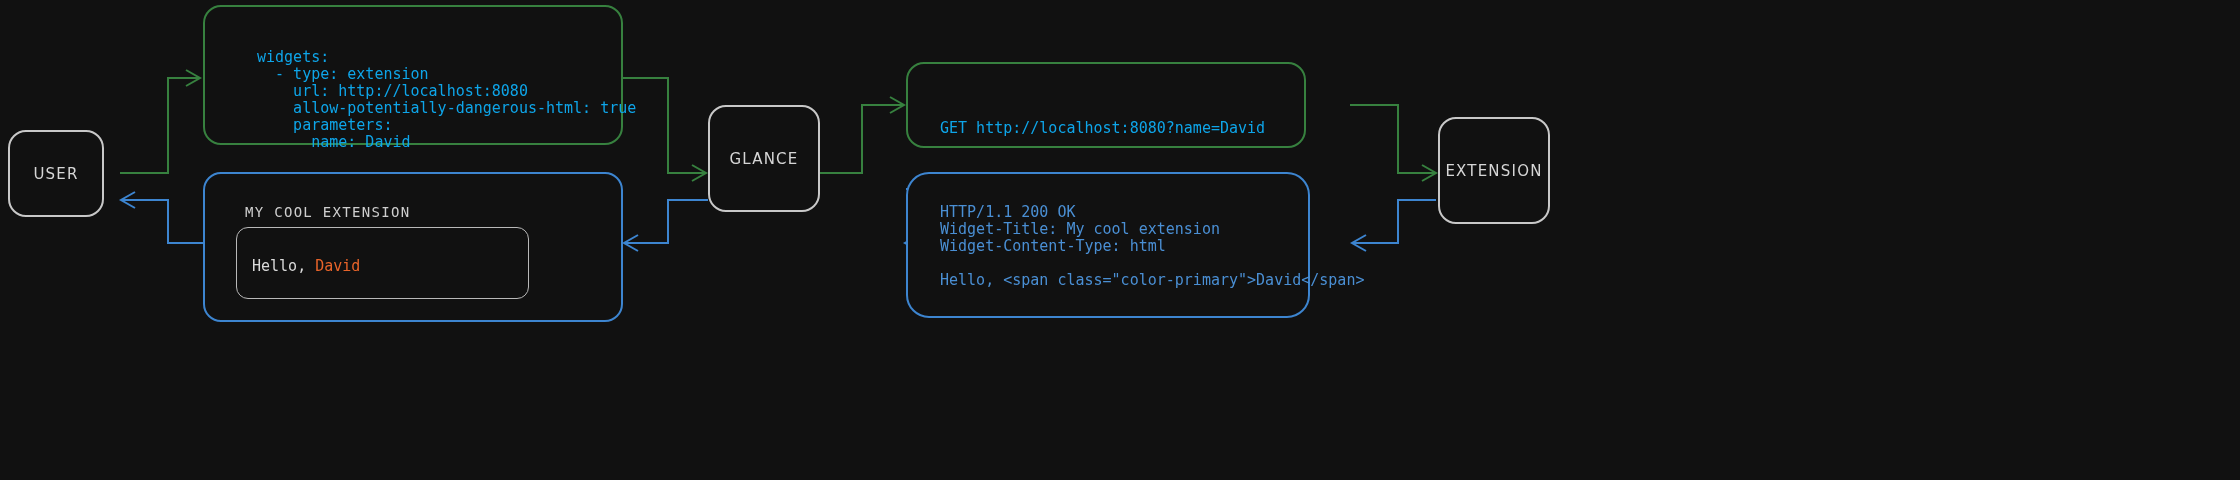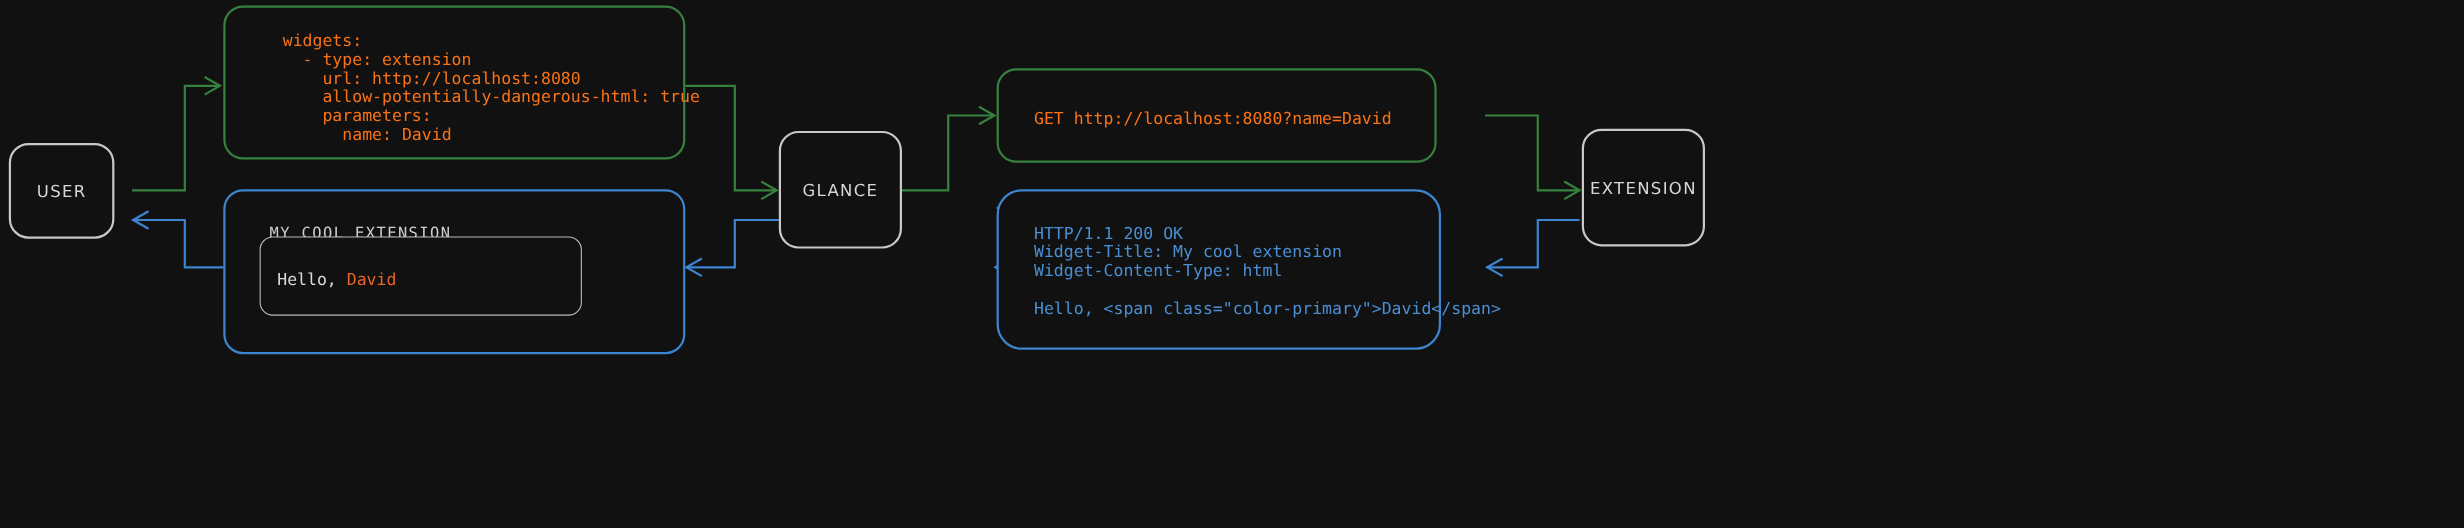--- a/index.html
+++ b/index.html
@@ -57,21 +57,21 @@
   .msgbox.green { border-color: #37813f; }
   .msgbox.blue  { border-color: #3d85d0; }
 
   .code {
     font-family: "DejaVu Sans Mono", monospace;
     font-size: 15px;
     line-height: 17px;
     white-space: pre;
     margin: 0;
   }
-  .code.green { color: #f97316; }
+  .code.green { color: #0ea5e9; margin-top: 20px; }
   .code.blue  { color: #4a8fd4; }
 
   .yaml-text {
     position: absolute;
     left: 52px;
     top: 22px;
   }
   .get-text {
     position: absolute;
     left: 32px;
@@ -91,21 +91,21 @@
     top: 30px;
     font-family: "DejaVu Sans Mono", monospace;
     font-size: 14px;
     letter-spacing: 1.3px;
     color: #cfcfcf;
     white-space: nowrap;
   }
   .widget-card {
     position: absolute;
     left: 31px;
-    top: 41px;
+    top: 53px;
     width: 293px;
     height: 72px;
     box-sizing: border-box;
     border: 1.5px solid #b9b9b9;
     border-radius: 12px;
     background: #111111;
   }
   .widget-card-text {
     position: absolute;
     left: 15px;
@@ -162,21 +162,21 @@
     <g>
       <path d="M203,243 L168,243 L168,200 L121,200" fill="none" stroke="#3d85d0" stroke-width="2"></path>
       <polyline points="135,192 121,200 135,208" fill="none" stroke="#3d85d0" stroke-width="2"></polyline>
     </g>
   </svg>
 
   <div class="node" style="left:8px; top:130px; width:96px; height:87px;">
     <span class="node-label">USER</span>
   </div>
 
-  <div class="node" style="left:708px; top:105px; width:112px; height:107px;margin-top:14px;">
+  <div class="node" style="left:708px; top:105px; width:112px; height:107px;">
     <span class="node-label">GLANCE</span>
   </div>
 
   <div class="node" style="left:1438px; top:105px; width:112px; height:107px;margin-top:12px;">
     <span class="node-label">EXTENSION</span>
   </div>
 
   <div class="msgbox green" style="left:203px; top:5px; width:420px; height:140px;">
     <pre class="code green yaml-text">widgets:
   - type: extension

